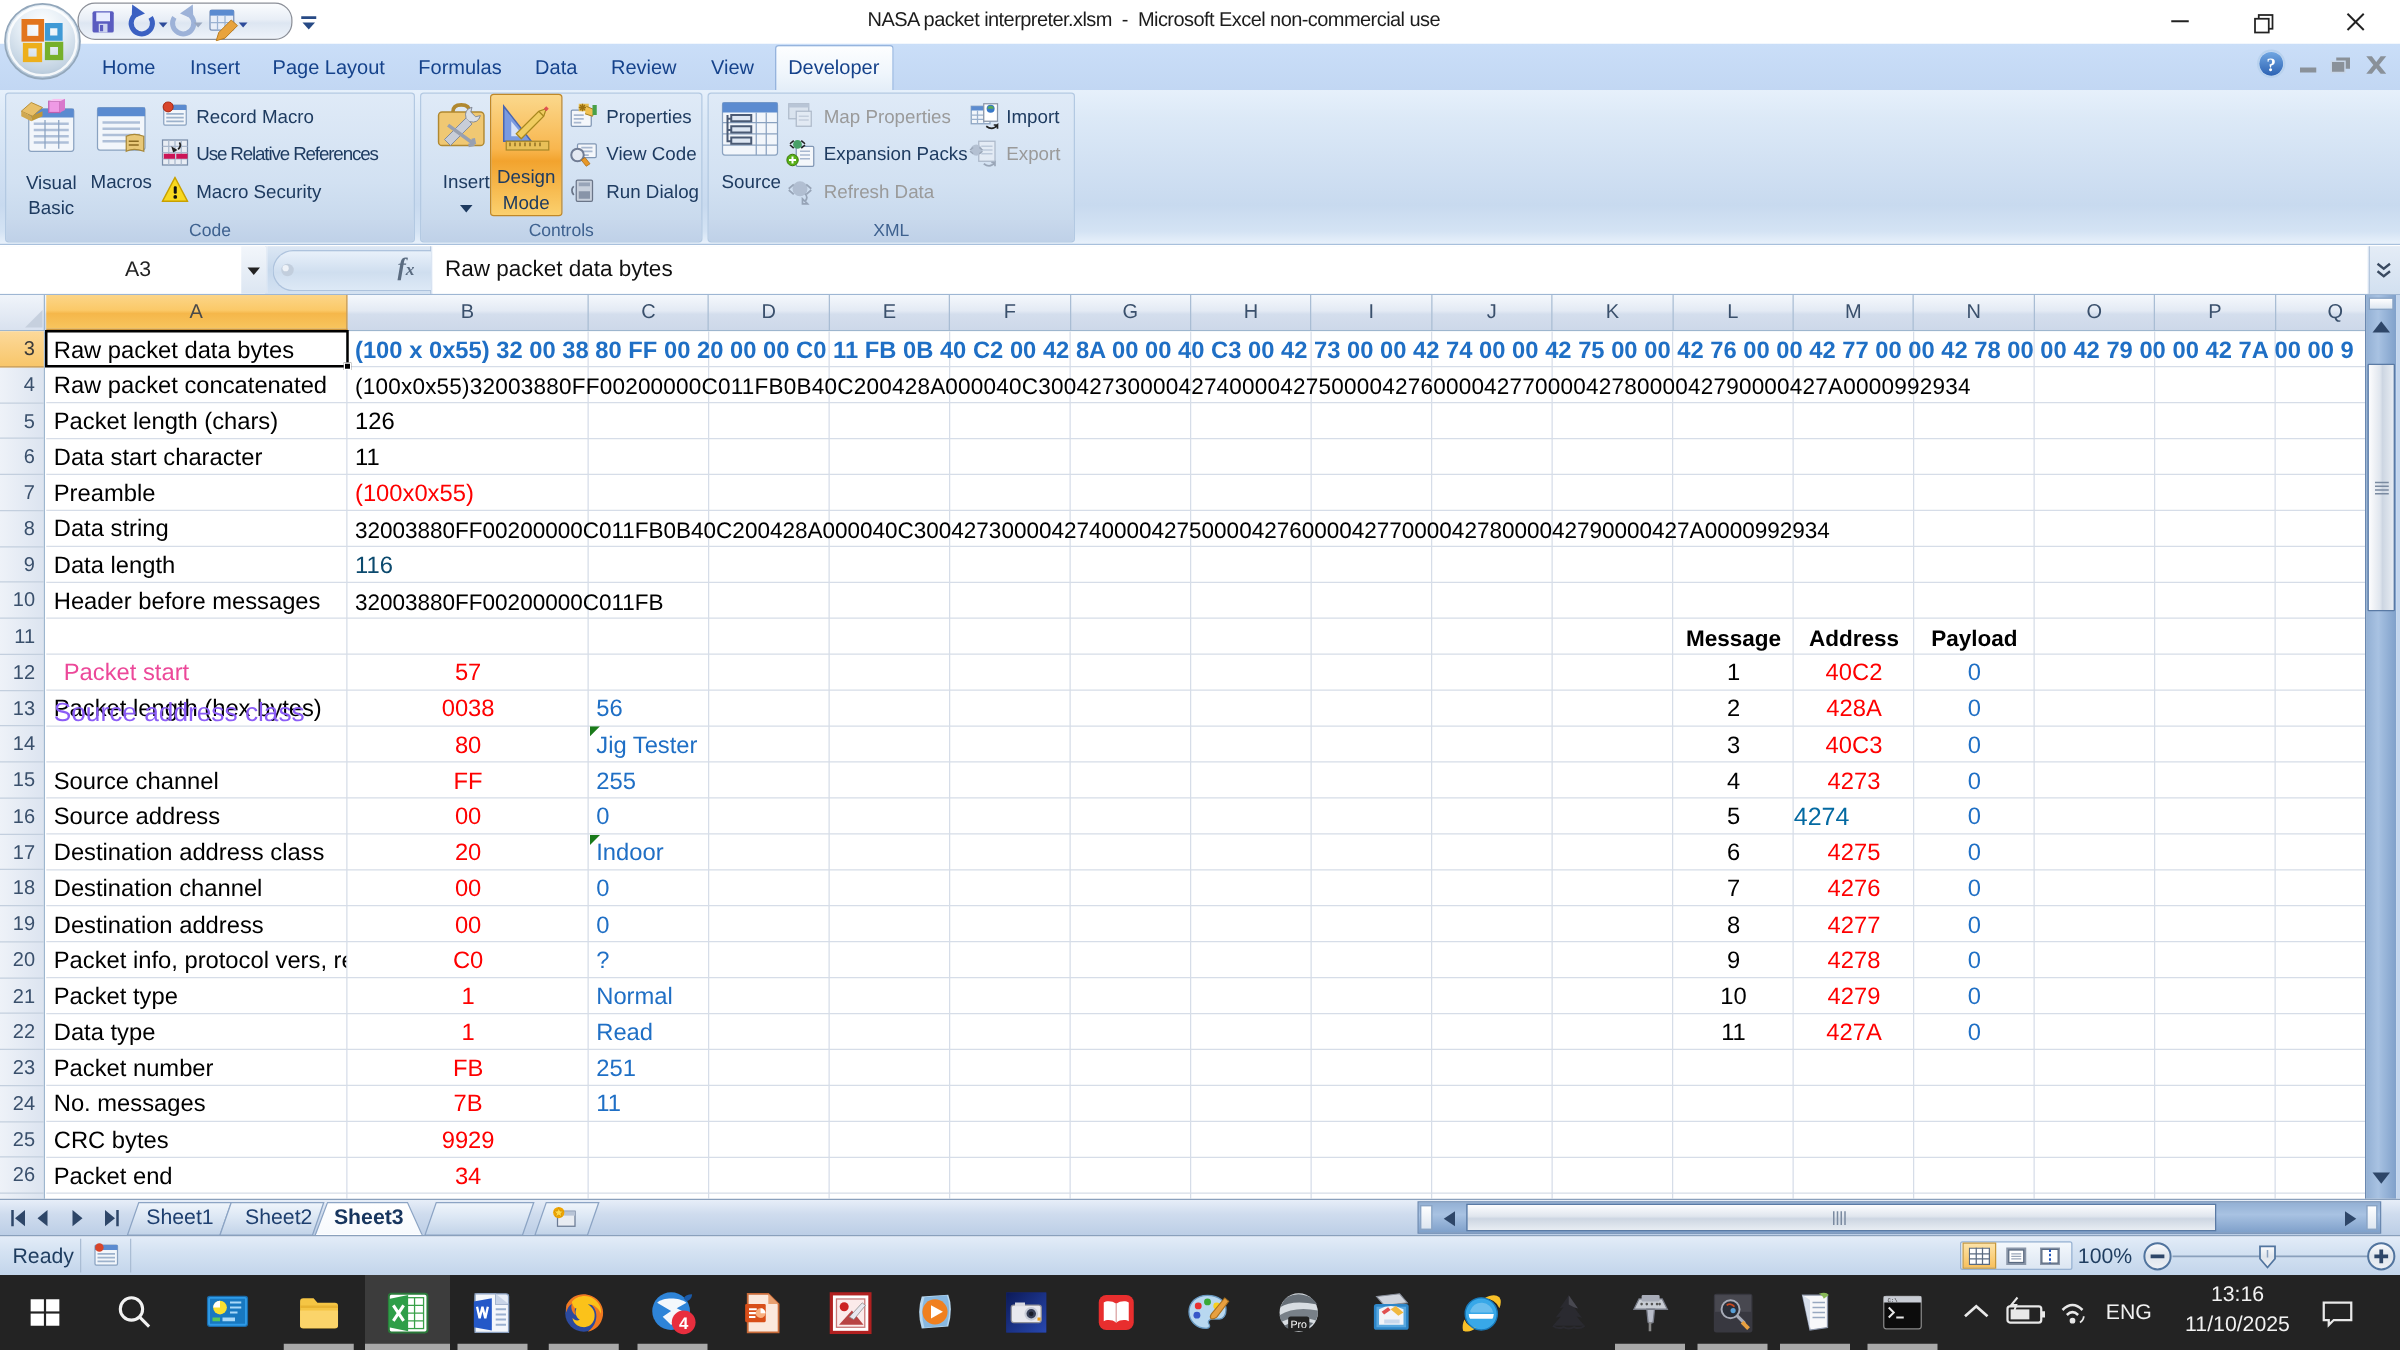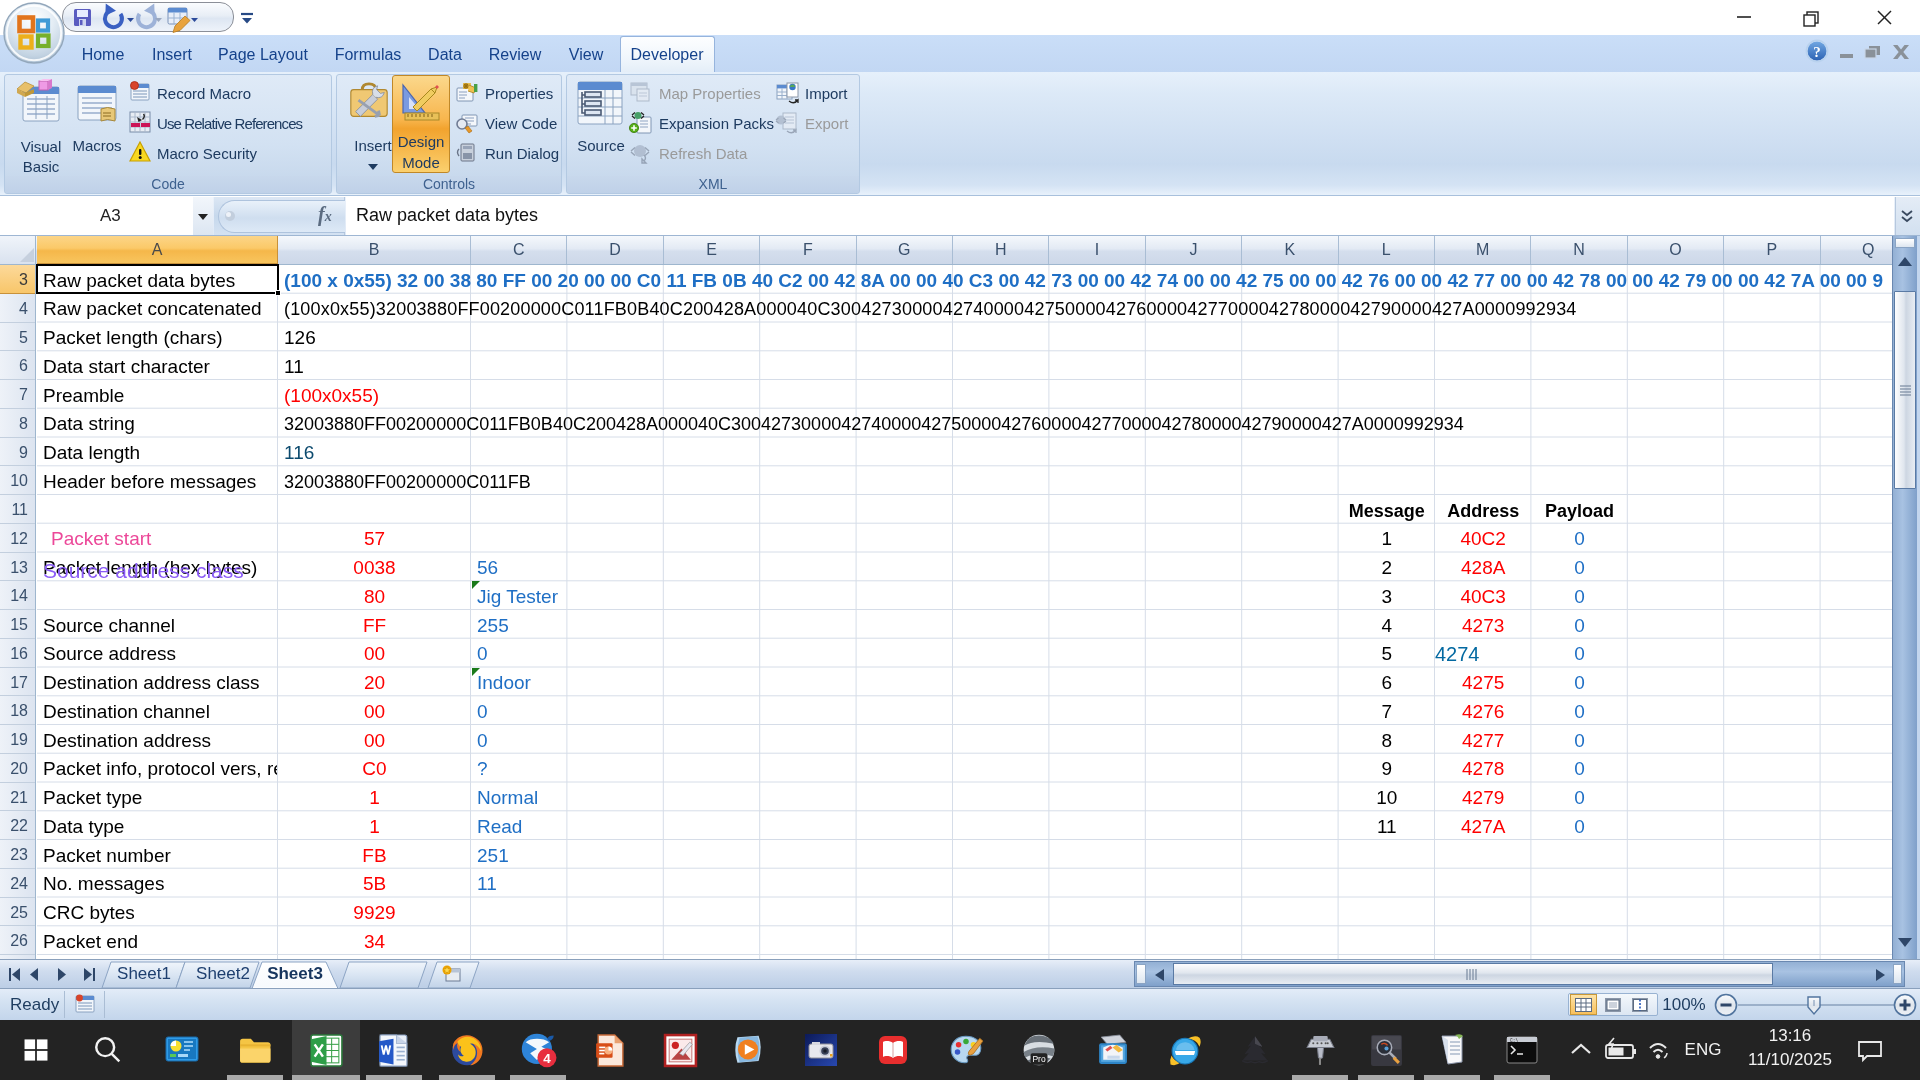--- a/index.html
+++ b/index.html
@@ -1,19 +1,20 @@
 <!DOCTYPE html>
 <html><head><meta charset="utf-8"><style>
 *{margin:0;padding:0;box-sizing:border-box;}
 html,body{width:1920px;height:1080px;overflow:hidden;}
 body{font-family:"Liberation Sans",sans-serif;position:relative;background:#fff;}
 .abs{position:absolute;}
 </style></head><body>
 
 <div class="abs" style="left:0;top:0;width:1920px;height:35px;background:#ffffff;">
+<div class="abs" style="left:694px;top:8px;width:600px;font-size:16px;letter-spacing:-0.45px;color:#1c1c1c;">NASA packet interpreter.xlsm&nbsp; - &nbsp;Microsoft Excel non-commercial use</div>
 <svg class="abs" style="left:1730px;top:0;width:190px;height:35px;" viewBox="0 0 190 35">
 <line x1="7" y1="17" x2="21" y2="17" stroke="#222" stroke-width="1.6"></line>
 <rect x="77" y="12" width="11" height="11" fill="none" stroke="#222" stroke-width="1.4"></rect>
 <rect x="74" y="15" width="11" height="11" fill="#fff" stroke="#222" stroke-width="1.4"></rect>
 <line x1="148" y1="11" x2="161" y2="24" stroke="#222" stroke-width="1.5"></line>
 <line x1="161" y1="11" x2="148" y2="24" stroke="#222" stroke-width="1.5"></line>
 </svg>
 </div>
 <div class="abs" style="left:62px;top:2px;width:172px;height:30px;background:linear-gradient(#fafcfe,#e8eef6 45%,#dde6f2 55%,#eef3fa);border:1px solid #8b8f98;border-radius:14px;"></div>
 <svg class="abs" style="left:62px;top:2px;width:200px;height:32px;" viewBox="0 0 200 32">
@@ -419,21 +420,21 @@
 <div class="abs" style="left:278.0px;top:582.8px;height:28.75px;line-height:28.75px;font-size:19px;color:#fe0000;width:193.0px;text-align:center;white-space:nowrap;">80</div>
 <div class="abs" style="left:278.0px;top:611.5px;height:28.75px;line-height:28.75px;font-size:19px;color:#fe0000;width:193.0px;text-align:center;white-space:nowrap;">FF</div>
 <div class="abs" style="left:278.0px;top:640.2px;height:28.75px;line-height:28.75px;font-size:19px;color:#fe0000;width:193.0px;text-align:center;white-space:nowrap;">00</div>
 <div class="abs" style="left:278.0px;top:669.0px;height:28.75px;line-height:28.75px;font-size:19px;color:#fe0000;width:193.0px;text-align:center;white-space:nowrap;">20</div>
 <div class="abs" style="left:278.0px;top:697.8px;height:28.75px;line-height:28.75px;font-size:19px;color:#fe0000;width:193.0px;text-align:center;white-space:nowrap;">00</div>
 <div class="abs" style="left:278.0px;top:726.5px;height:28.75px;line-height:28.75px;font-size:19px;color:#fe0000;width:193.0px;text-align:center;white-space:nowrap;">00</div>
 <div class="abs" style="left:278.0px;top:755.2px;height:28.75px;line-height:28.75px;font-size:19px;color:#fe0000;width:193.0px;text-align:center;white-space:nowrap;">C0</div>
 <div class="abs" style="left:278.0px;top:784.0px;height:28.75px;line-height:28.75px;font-size:19px;color:#fe0000;width:193.0px;text-align:center;white-space:nowrap;">1</div>
 <div class="abs" style="left:278.0px;top:812.8px;height:28.75px;line-height:28.75px;font-size:19px;color:#fe0000;width:193.0px;text-align:center;white-space:nowrap;">1</div>
 <div class="abs" style="left:278.0px;top:841.5px;height:28.75px;line-height:28.75px;font-size:19px;color:#fe0000;width:193.0px;text-align:center;white-space:nowrap;">FB</div>
-<div class="abs" style="left:278.0px;top:870.2px;height:28.75px;line-height:28.75px;font-size:19px;color:#fe0000;width:193.0px;text-align:center;white-space:nowrap;">5B</div>
+<div class="abs" style="left:278.0px;top:870.2px;height:28.75px;line-height:28.75px;font-size:19px;color:#fe0000;width:193.0px;text-align:center;white-space:nowrap;">7B</div>
 <div class="abs" style="left:278.0px;top:899.0px;height:28.75px;line-height:28.75px;font-size:19px;color:#fe0000;width:193.0px;text-align:center;white-space:nowrap;">9929</div>
 <div class="abs" style="left:278.0px;top:927.8px;height:28.75px;line-height:28.75px;font-size:19px;color:#fe0000;width:193.0px;text-align:center;white-space:nowrap;">34</div>
 <div class="abs" style="left:471.0px;top:554.0px;height:28.75px;line-height:28.75px;font-size:19px;color:#1f6fc5;padding-left:6px;white-space:nowrap;width:1610px;">56</div>
 <div class="abs" style="left:471.0px;top:582.8px;height:28.75px;line-height:28.75px;font-size:19px;color:#1f6fc5;padding-left:6px;white-space:nowrap;width:1610px;">Jig Tester</div>
 <div class="abs" style="left:471.0px;top:611.5px;height:28.75px;line-height:28.75px;font-size:19px;color:#1f6fc5;padding-left:6px;white-space:nowrap;width:1610px;">255</div>
 <div class="abs" style="left:471.0px;top:640.2px;height:28.75px;line-height:28.75px;font-size:19px;color:#1f6fc5;padding-left:6px;white-space:nowrap;width:1610px;">0</div>
 <div class="abs" style="left:471.0px;top:669.0px;height:28.75px;line-height:28.75px;font-size:19px;color:#1f6fc5;padding-left:6px;white-space:nowrap;width:1610px;">Indoor</div>
 <div class="abs" style="left:471.0px;top:697.8px;height:28.75px;line-height:28.75px;font-size:19px;color:#1f6fc5;padding-left:6px;white-space:nowrap;width:1610px;">0</div>
 <div class="abs" style="left:471.0px;top:726.5px;height:28.75px;line-height:28.75px;font-size:19px;color:#1f6fc5;padding-left:6px;white-space:nowrap;width:1610px;">0</div>
 <div class="abs" style="left:471.0px;top:755.2px;height:28.75px;line-height:28.75px;font-size:19px;color:#1f6fc5;padding-left:6px;white-space:nowrap;width:1610px;">?</div>

